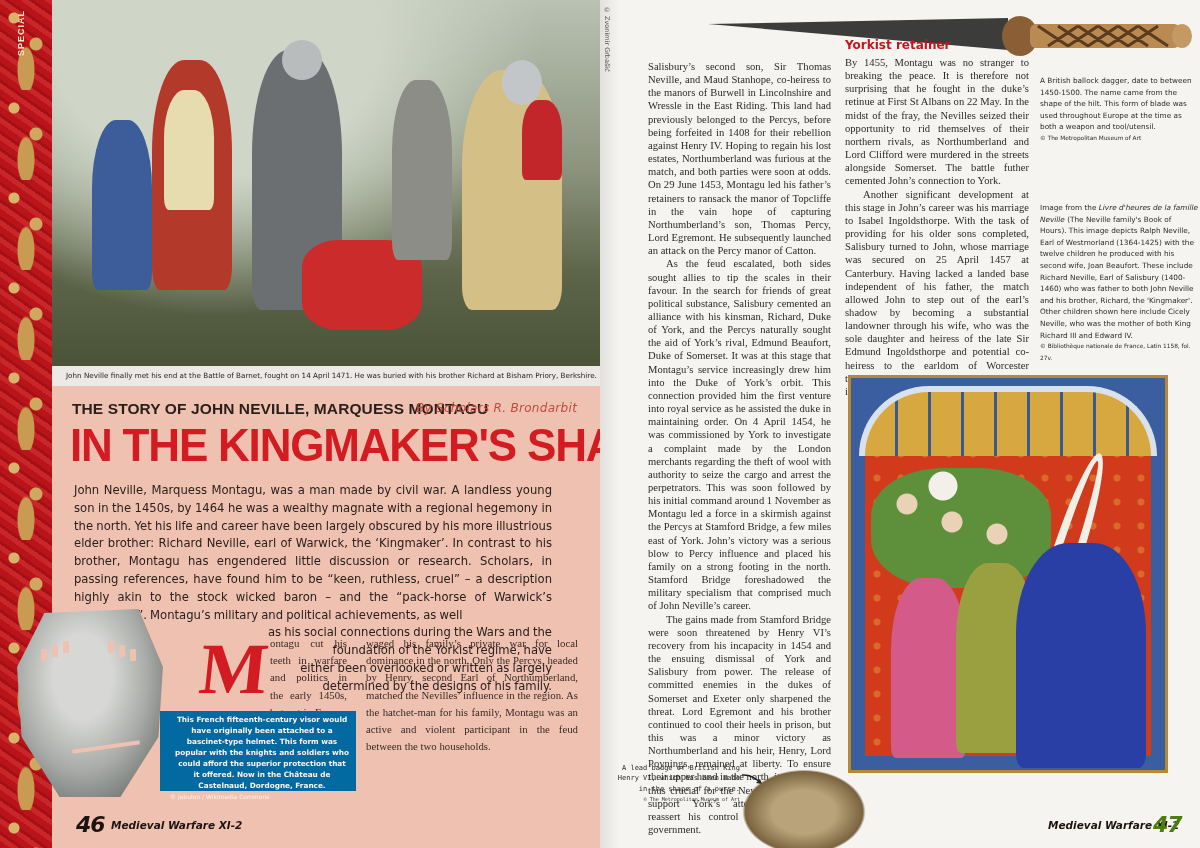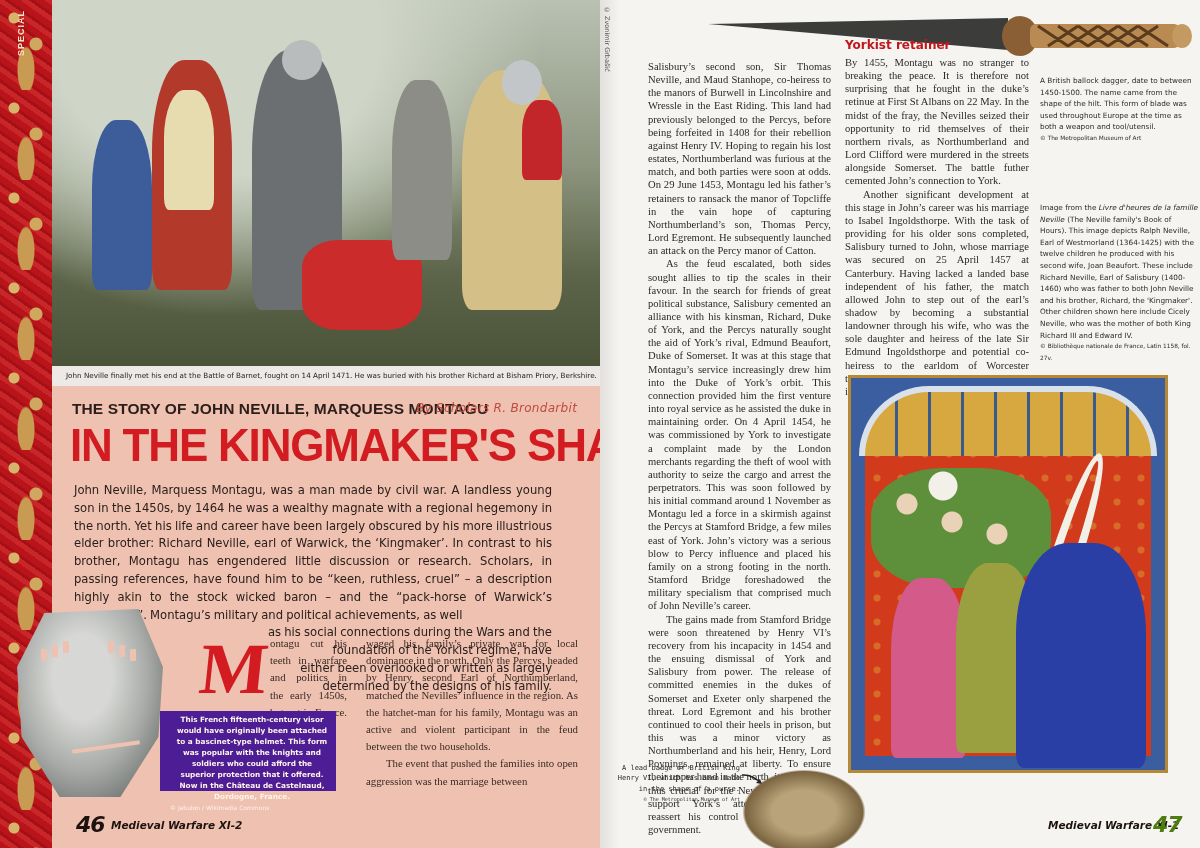--- a/index.html
+++ b/index.html
@@ -69,22 +69,22 @@
   .col1 {
     position: absolute; left: 270px; top: 635px; width: 77px;
     font: 10.8px "Liberation Serif", serif; color: #3a2a26; line-height: 17.2px; text-align: justify;
   }
   .col2 {
     position: absolute; left: 366px; top: 635px; width: 212px;
     font: 10.8px "Liberation Serif", serif; color: #3a2a26; line-height: 17.2px; text-align: justify;
   }
   .col2 .para2 { display: block; text-indent: 20px; }
   .visor-caption {
-    position: absolute; left: 160px; top: 711px; width: 176px; height: 80px;
-    background: #4c1d95; color: #fff3ea; padding: 3px 6px 0 14px;
+    position: absolute; left: 160px; top: 711px; width: 196px; height: 80px;
+    background: #0369a1; color: #fff3ea; padding: 3px 6px 0 14px;
     font: bold 7.3px "DejaVu Sans", sans-serif; line-height: 11px; text-align: center;
   }
   .visor-caption .credit { display: block; text-align: left; font-weight: normal; font-size: 6px; margin-left: -4px; }
   .folio-left { position: absolute; left: 76px; top: 812px; font: bold italic 22px "DejaVu Sans", sans-serif; color: #1c1210; letter-spacing: -1px; }
   .mag-left { position: absolute; left: 111px; top: 819px; font: bold italic 10.5px "DejaVu Sans", sans-serif; color: #1c1210; }
 
   
   .page-right { position: absolute; left: 600px; top: 0; width: 600px; height: 848px; background: #f6f4f0; overflow: hidden; }
   .gutter-shadow { position: absolute; left: 600px; top: 0; width: 20px; height: 848px;
     background: linear-gradient(90deg, rgba(0,0,0,0.08), rgba(0,0,0,0)); }
@@ -179,21 +179,20 @@
   <div class="slot" style="left:62%;top:22%;"></div>
   <div class="slot" style="left:69%;top:24%;"></div>
   <div class="slot" style="left:76%;top:26%;"></div>
   <div class="mouth"></div>
 </div>
 
 <div class="dropcap">M</div>
 <div class="col1">ontagu cut his teeth in warfare and politics in the early 1450s, but not in France. Instead, he</div>
 <div class="col2">
   <span>waged his family’s private war for local dominance in the north. Only the Percys, headed by Henry, second Earl of Northumberland, matched the Nevilles’ influence in the region. As the hatchet-man for his family, Montagu was an active and violent participant in the feud between the two households.</span>
-  <span class="para2">The event that pushed the families into open aggression was the marriage between</span>
 </div>
 
 <div class="visor-caption">
   <span>This French fifteenth-century visor would have originally been attached to a bascinet-type helmet. This form was popular with the knights and soldiers who could afford the superior protection that it offered. Now in the Château de Castelnaud,  Dordogne, France.</span>
   <span class="credit">© Jebulon / Wikimedia Commons</span>
 </div>
 
 <div class="folio-left">46</div>
 <div class="mag-left">Medieval Warfare XI-2</div>
 

